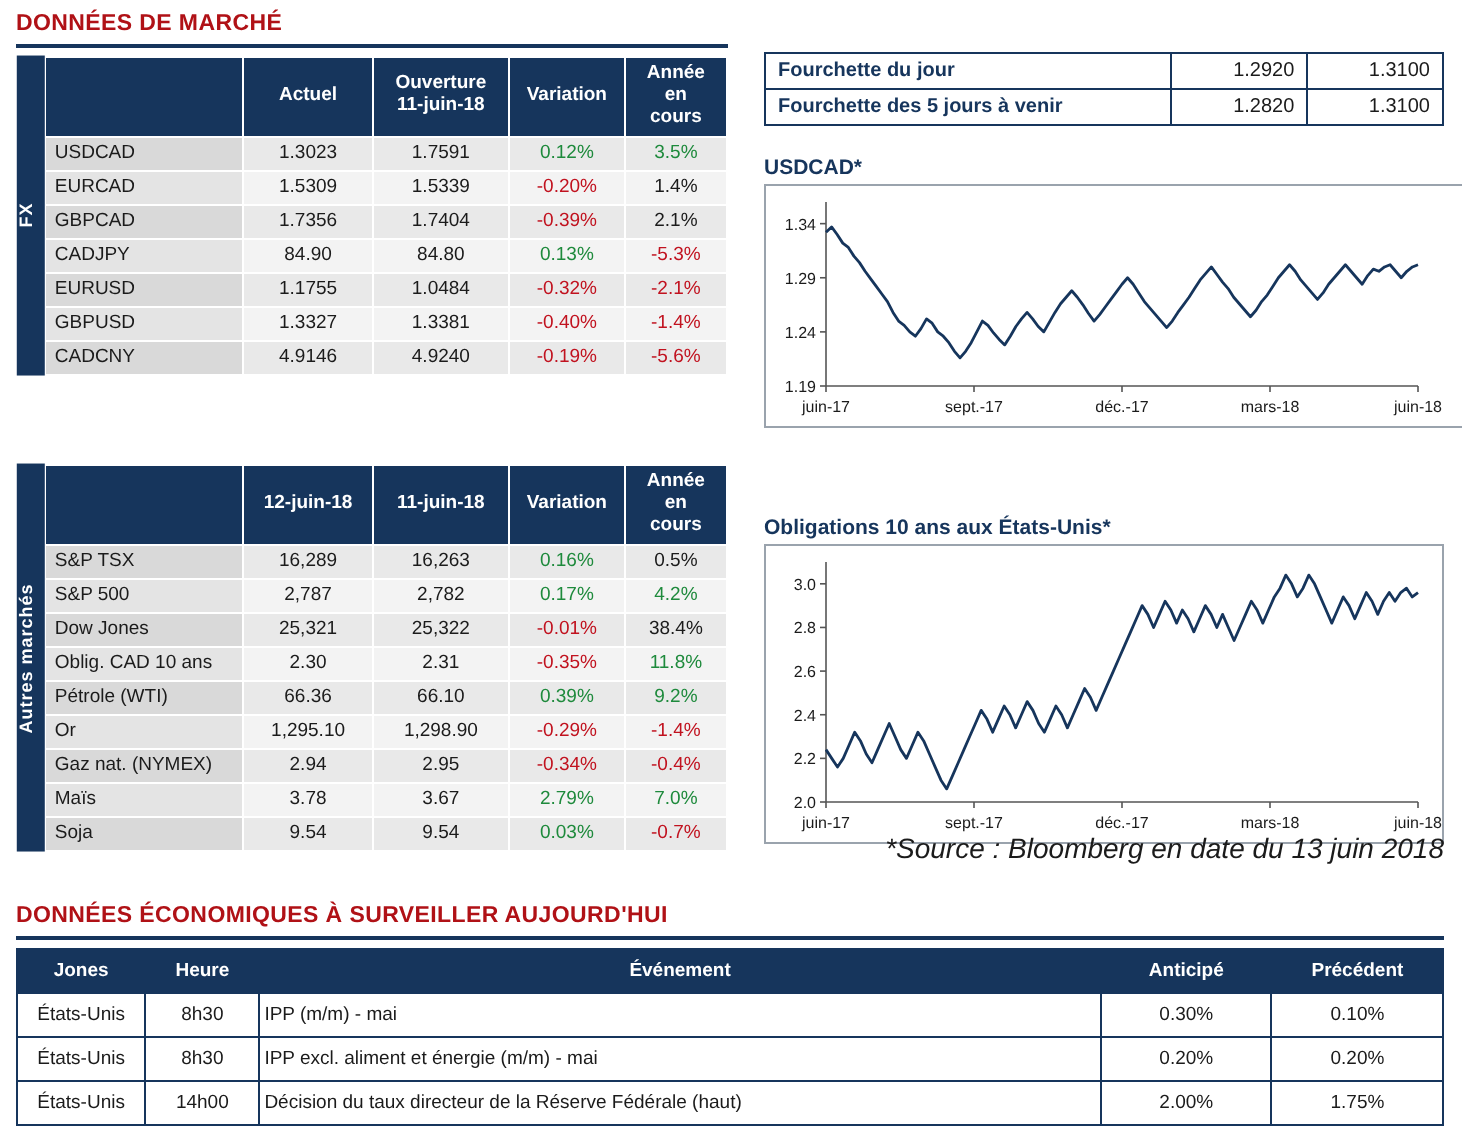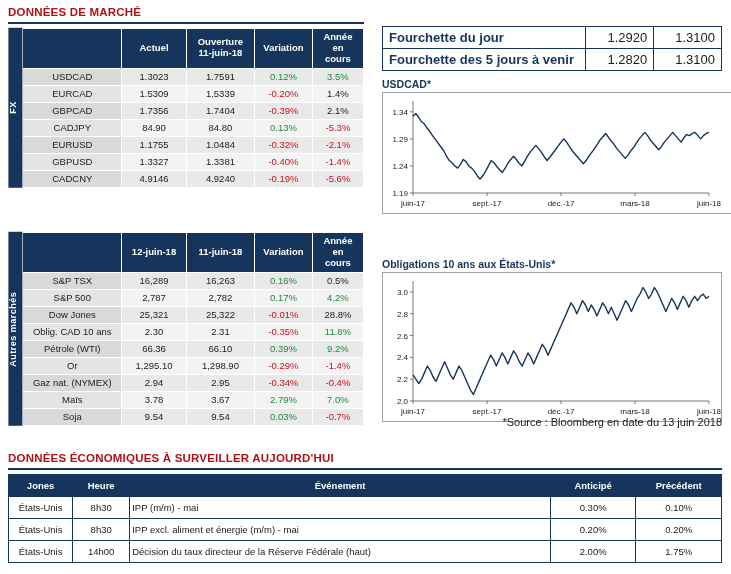--- a/index.html
+++ b/index.html
@@ -41,21 +41,21 @@
     vertical-align: middle;
   }
   .mkt-table td {
     border: 1px solid #ffffff;
     text-align: center;
     padding: 2.5px 4px;
     background: #e9e9e9;
   }
   .mkt-table td.lbl {
     background: #d9d9d9;
-    text-align: center;
+    text-align: left;
     font-weight: normal;
     color: #1b1b1b;
   }
   .mkt-table tr:nth-child(even) td { background: #f3f3f3; }
   .mkt-table tr:nth-child(even) td.lbl { background: #e4e4e4; }
   .pos { color: #1e8a3c; }
   .neg { color: #c1121f; }
   .neu { color: #1b1b1b; }
 
   .side-label {
@@ -65,41 +65,42 @@
     font-weight: bold;
     writing-mode: vertical-rl;
     transform: rotate(180deg);
     text-align: center;
     letter-spacing: .5px;
   }
   .tbl-wrap { display: flex; }
   .tbl-wrap .side-label { width: 15px; }
 
   
-  .four-table { border-collapse: collapse; width: 100%; font-size: 13px; }
+  .four-table { border-collapse: collapse; width: 100%; font-size: 10px; }
   .four-table td {
     border: 1px solid #16355c;
     padding: 3px 6px;
   }
   .four-table td.name { font-weight: bold; color:#16355c; width: 60%; }
   .four-table td.num { text-align: right; width: 20%; }
 
   
   .chart-title {
     color: #16355c;
     font-weight: bold;
     font-size: 10.5px;
     margin-bottom: 2px;
   }
   .chart-box {
     border: 1px solid #9aa3ad;
     background: #ffffff;
   }
   .src-note {
-    font-size: 11px;
+    font-size: 14px;
+    font-style: italic;
     color: #1b1b1b;
     text-align: right;
   }
 
   
   .eco-table { width: 100%; border-collapse: collapse; font-size: 9.5px; }
   .eco-table th {
     background: #16355c; color:#fff; font-weight: bold;
     border: 1px solid #16355c;
     padding: 5px 6px;
@@ -214,21 +215,21 @@
             <td>2,787</td>
             <td>2,782</td>
             <td class="pos">0.17%</td>
             <td class="pos">4.2%</td>
           </tr>
           <tr>
             <td class="lbl">Dow Jones</td>
             <td>25,321</td>
             <td>25,322</td>
             <td class="neg">-0.01%</td>
-            <td class="neu">28.8%</td>
+            <td class="neu">38.4%</td>
           </tr>
           <tr>
             <td class="lbl">Oblig. CAD 10 ans</td>
             <td>2.30</td>
             <td>2.31</td>
             <td class="neg">-0.35%</td>
             <td class="pos">11.8%</td>
           </tr>
           <tr>
             <td class="lbl">Pétrole (WTI)</td>

